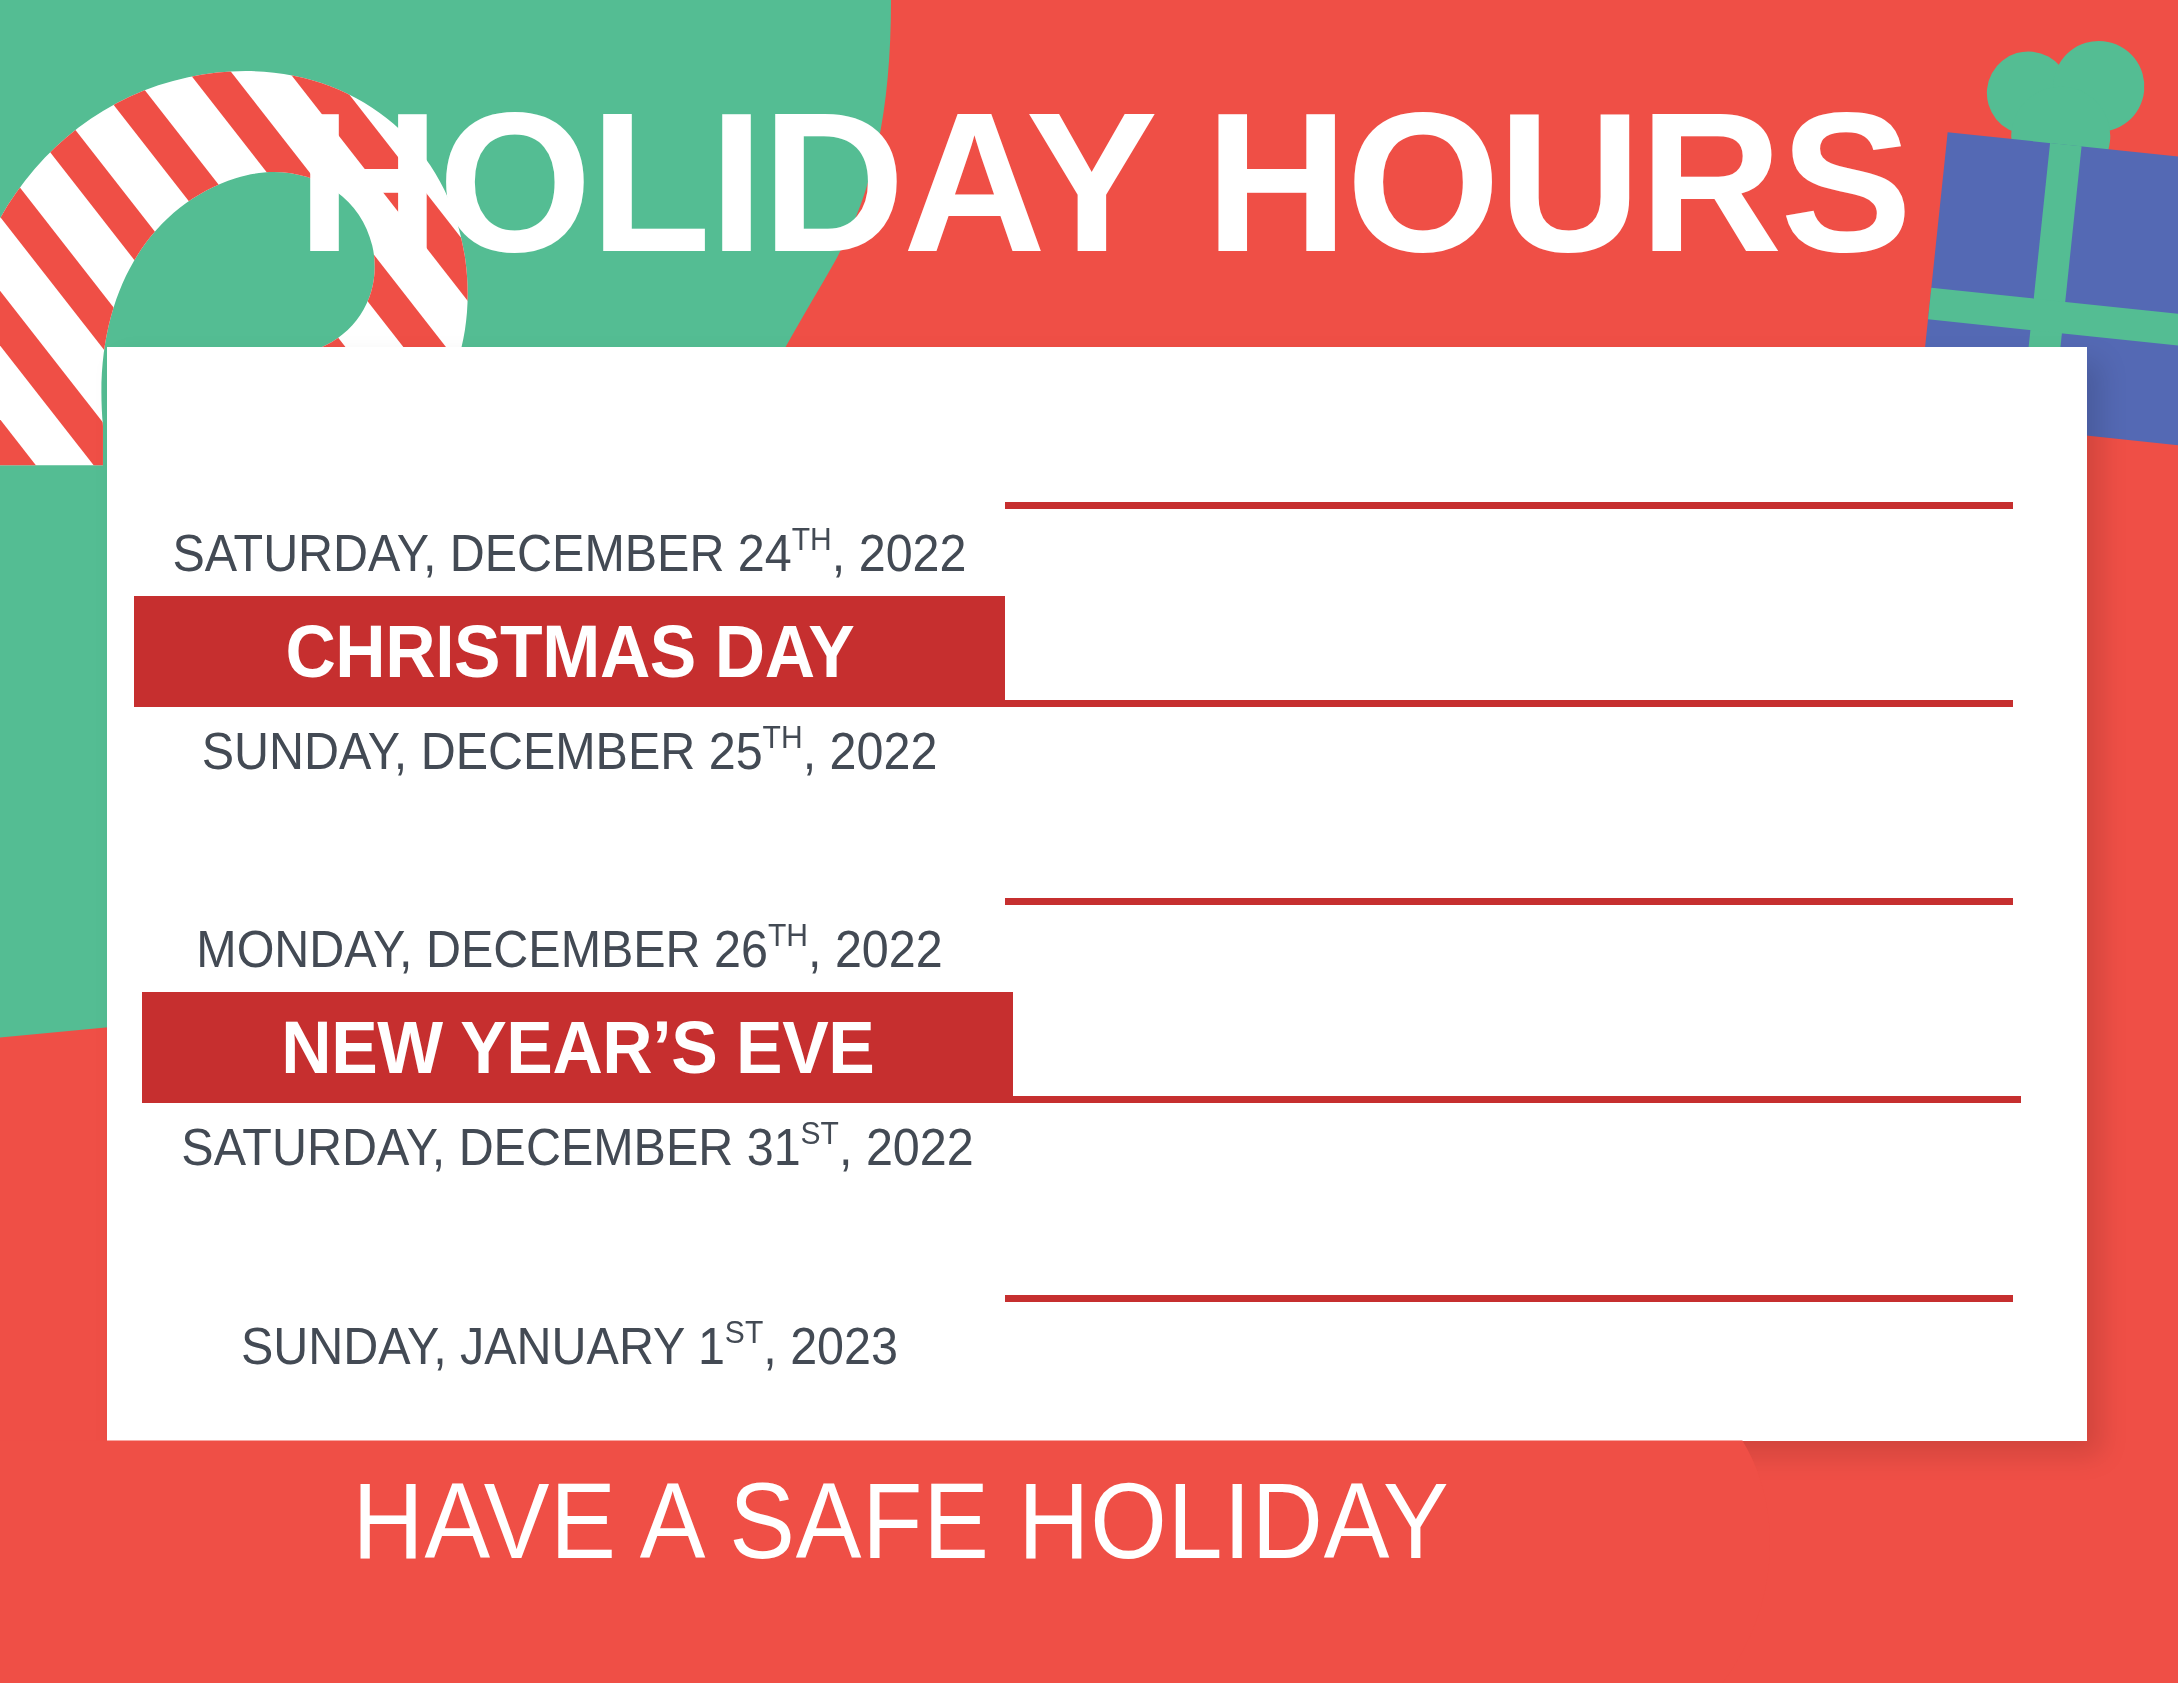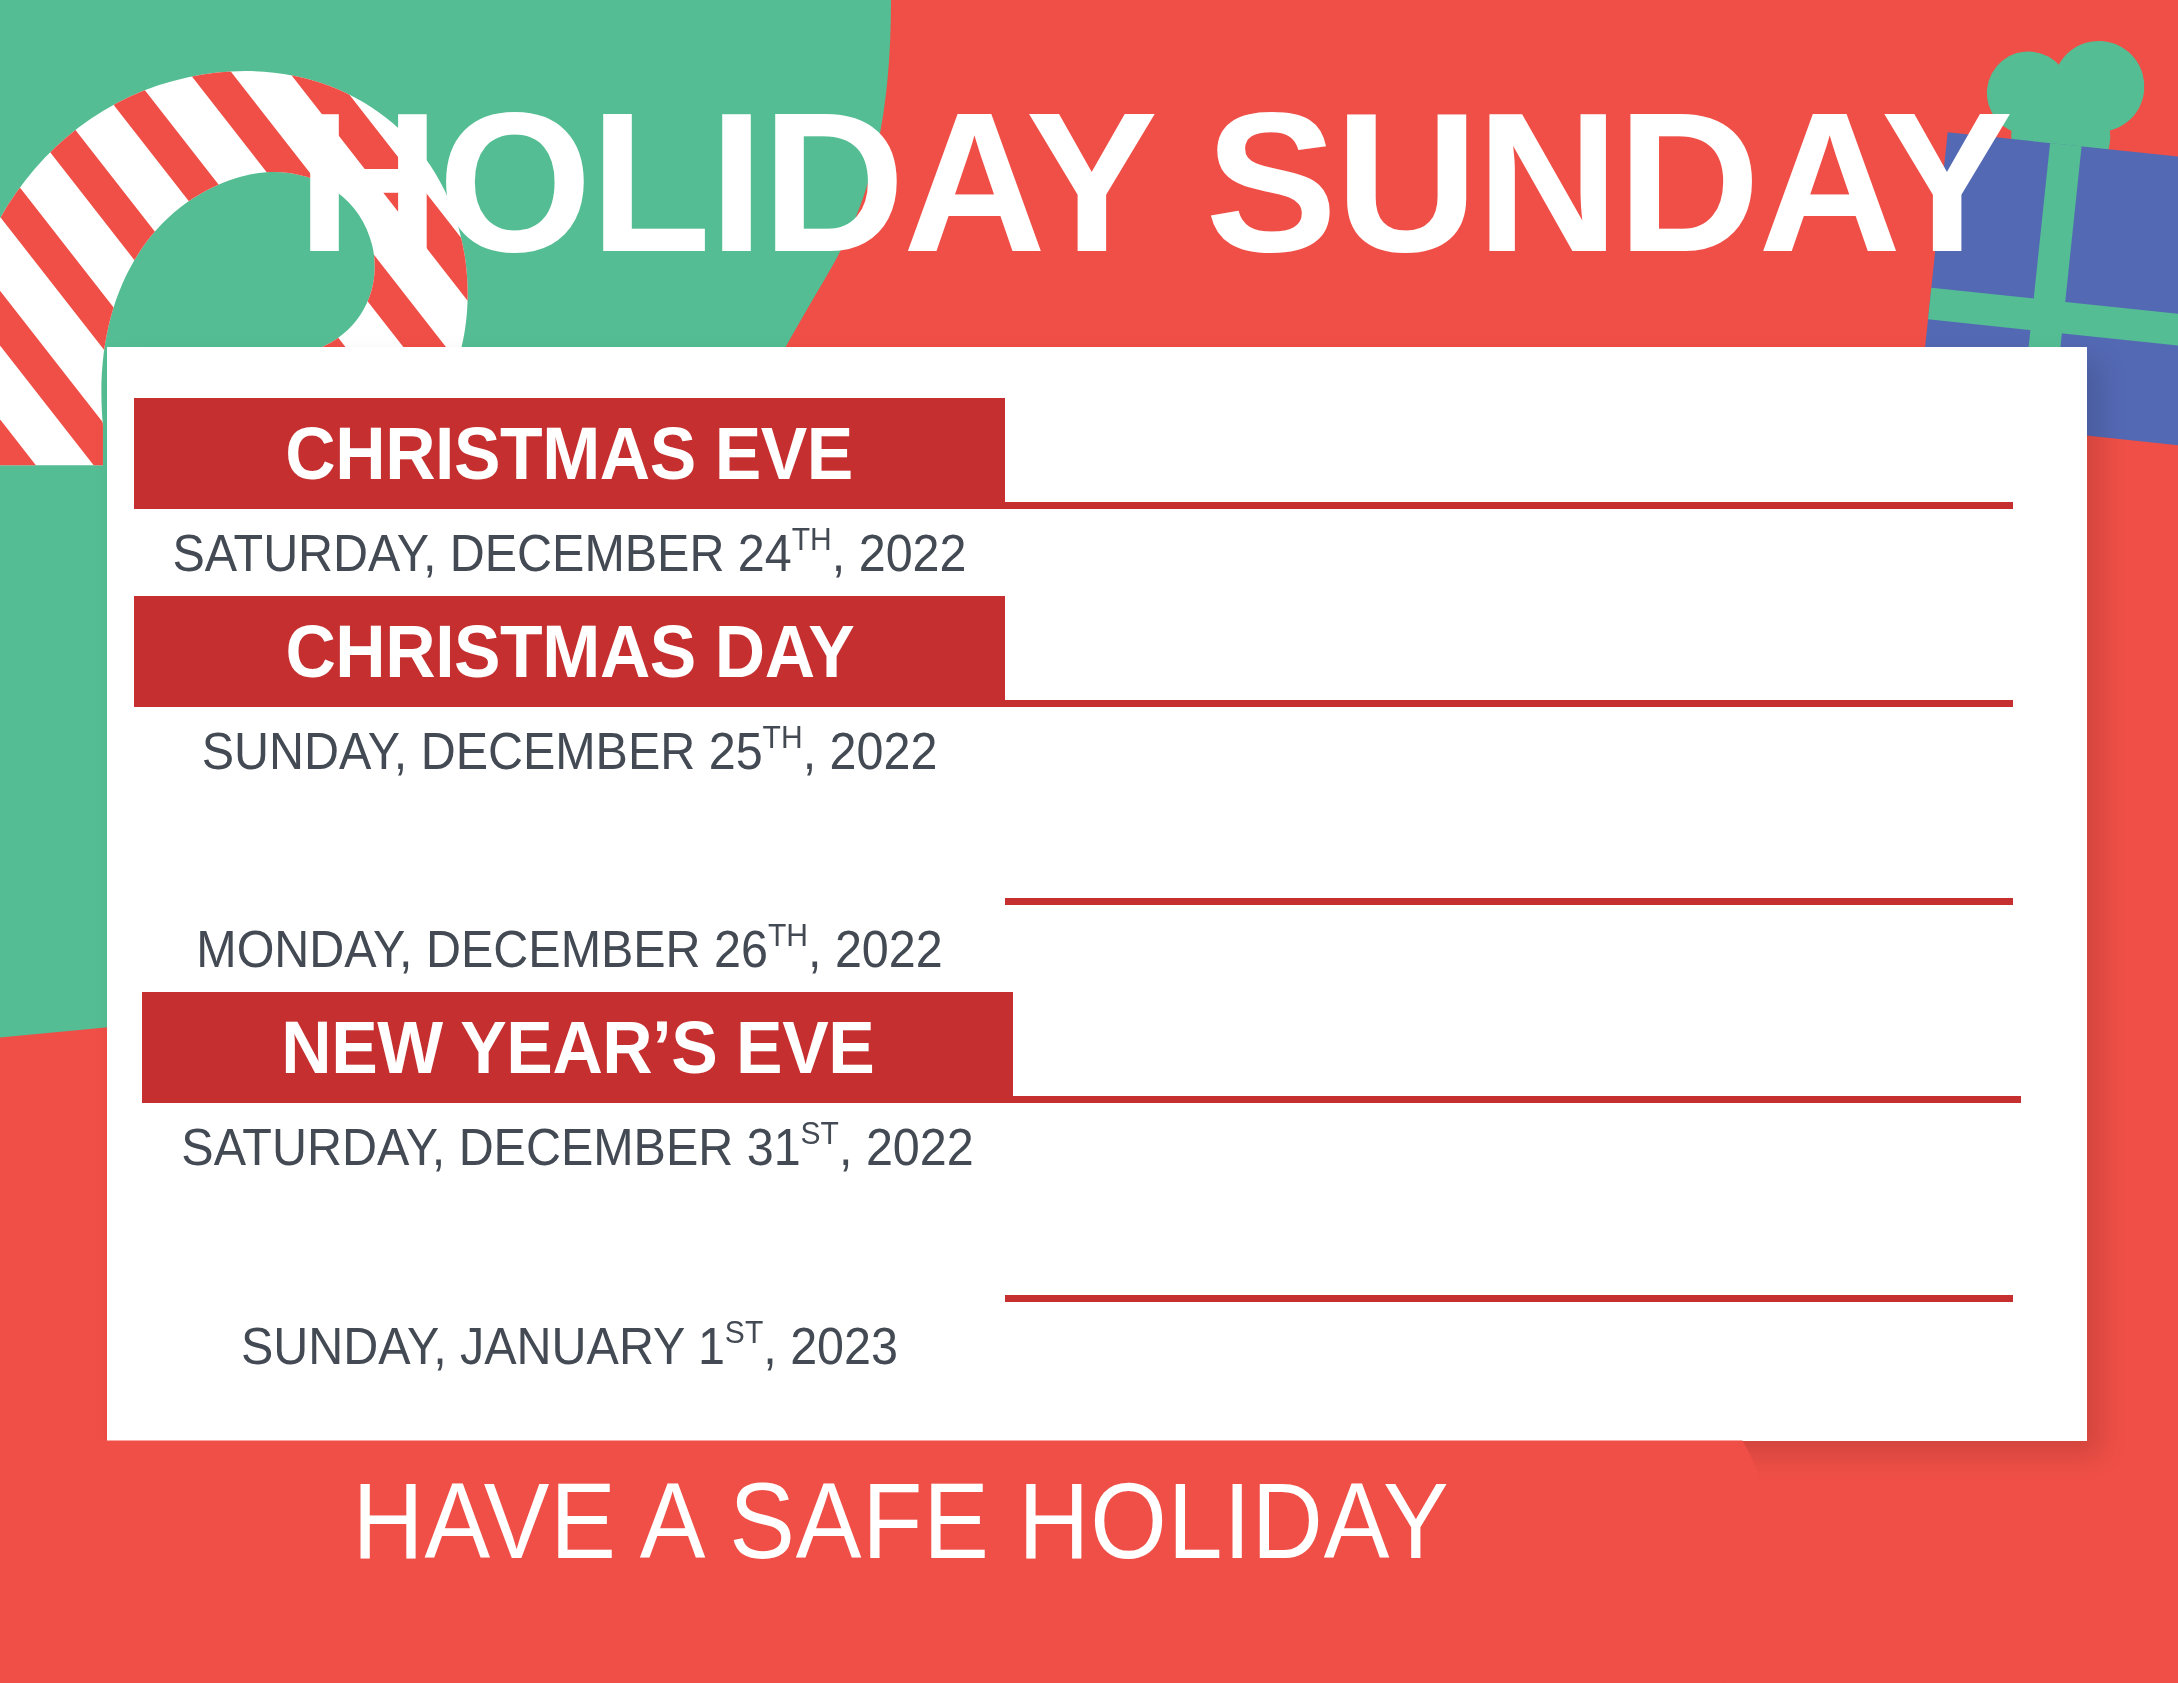--- a/index.html
+++ b/index.html
@@ -227,29 +227,26 @@
       <circle cx="2072" cy="140" r="50" fill="#54BD93"></circle>
 
       <rect x="1958" y="148" width="300" height="290" fill="#5469B4"></rect>
 
       <rect x="2062" y="148" width="32" height="290" fill="#54BD93"></rect>
 
       <rect x="1958" y="306" width="300" height="32" fill="#54BD93"></rect>
     </g>
   </svg>
 
-  <div class="title">HOLIDAY SUNDAY</div>
+  <div class="title">HOLIDAY HOURS</div>
 
   <div class="card">
     <div class="rows">
 
       <div class="row r0">
-        <div class="banner">
-          <span class="banner-label">CHRISTMAS EVE</span>
-        </div>
         <div class="rule"></div>
         <div class="date">
             <span>SATURDAY, DECEMBER 24</span>
             <sup>TH</sup>
             <span>, 2022</span>
           </div>
       </div>
 
       <div class="row r1">
         <div class="banner">

